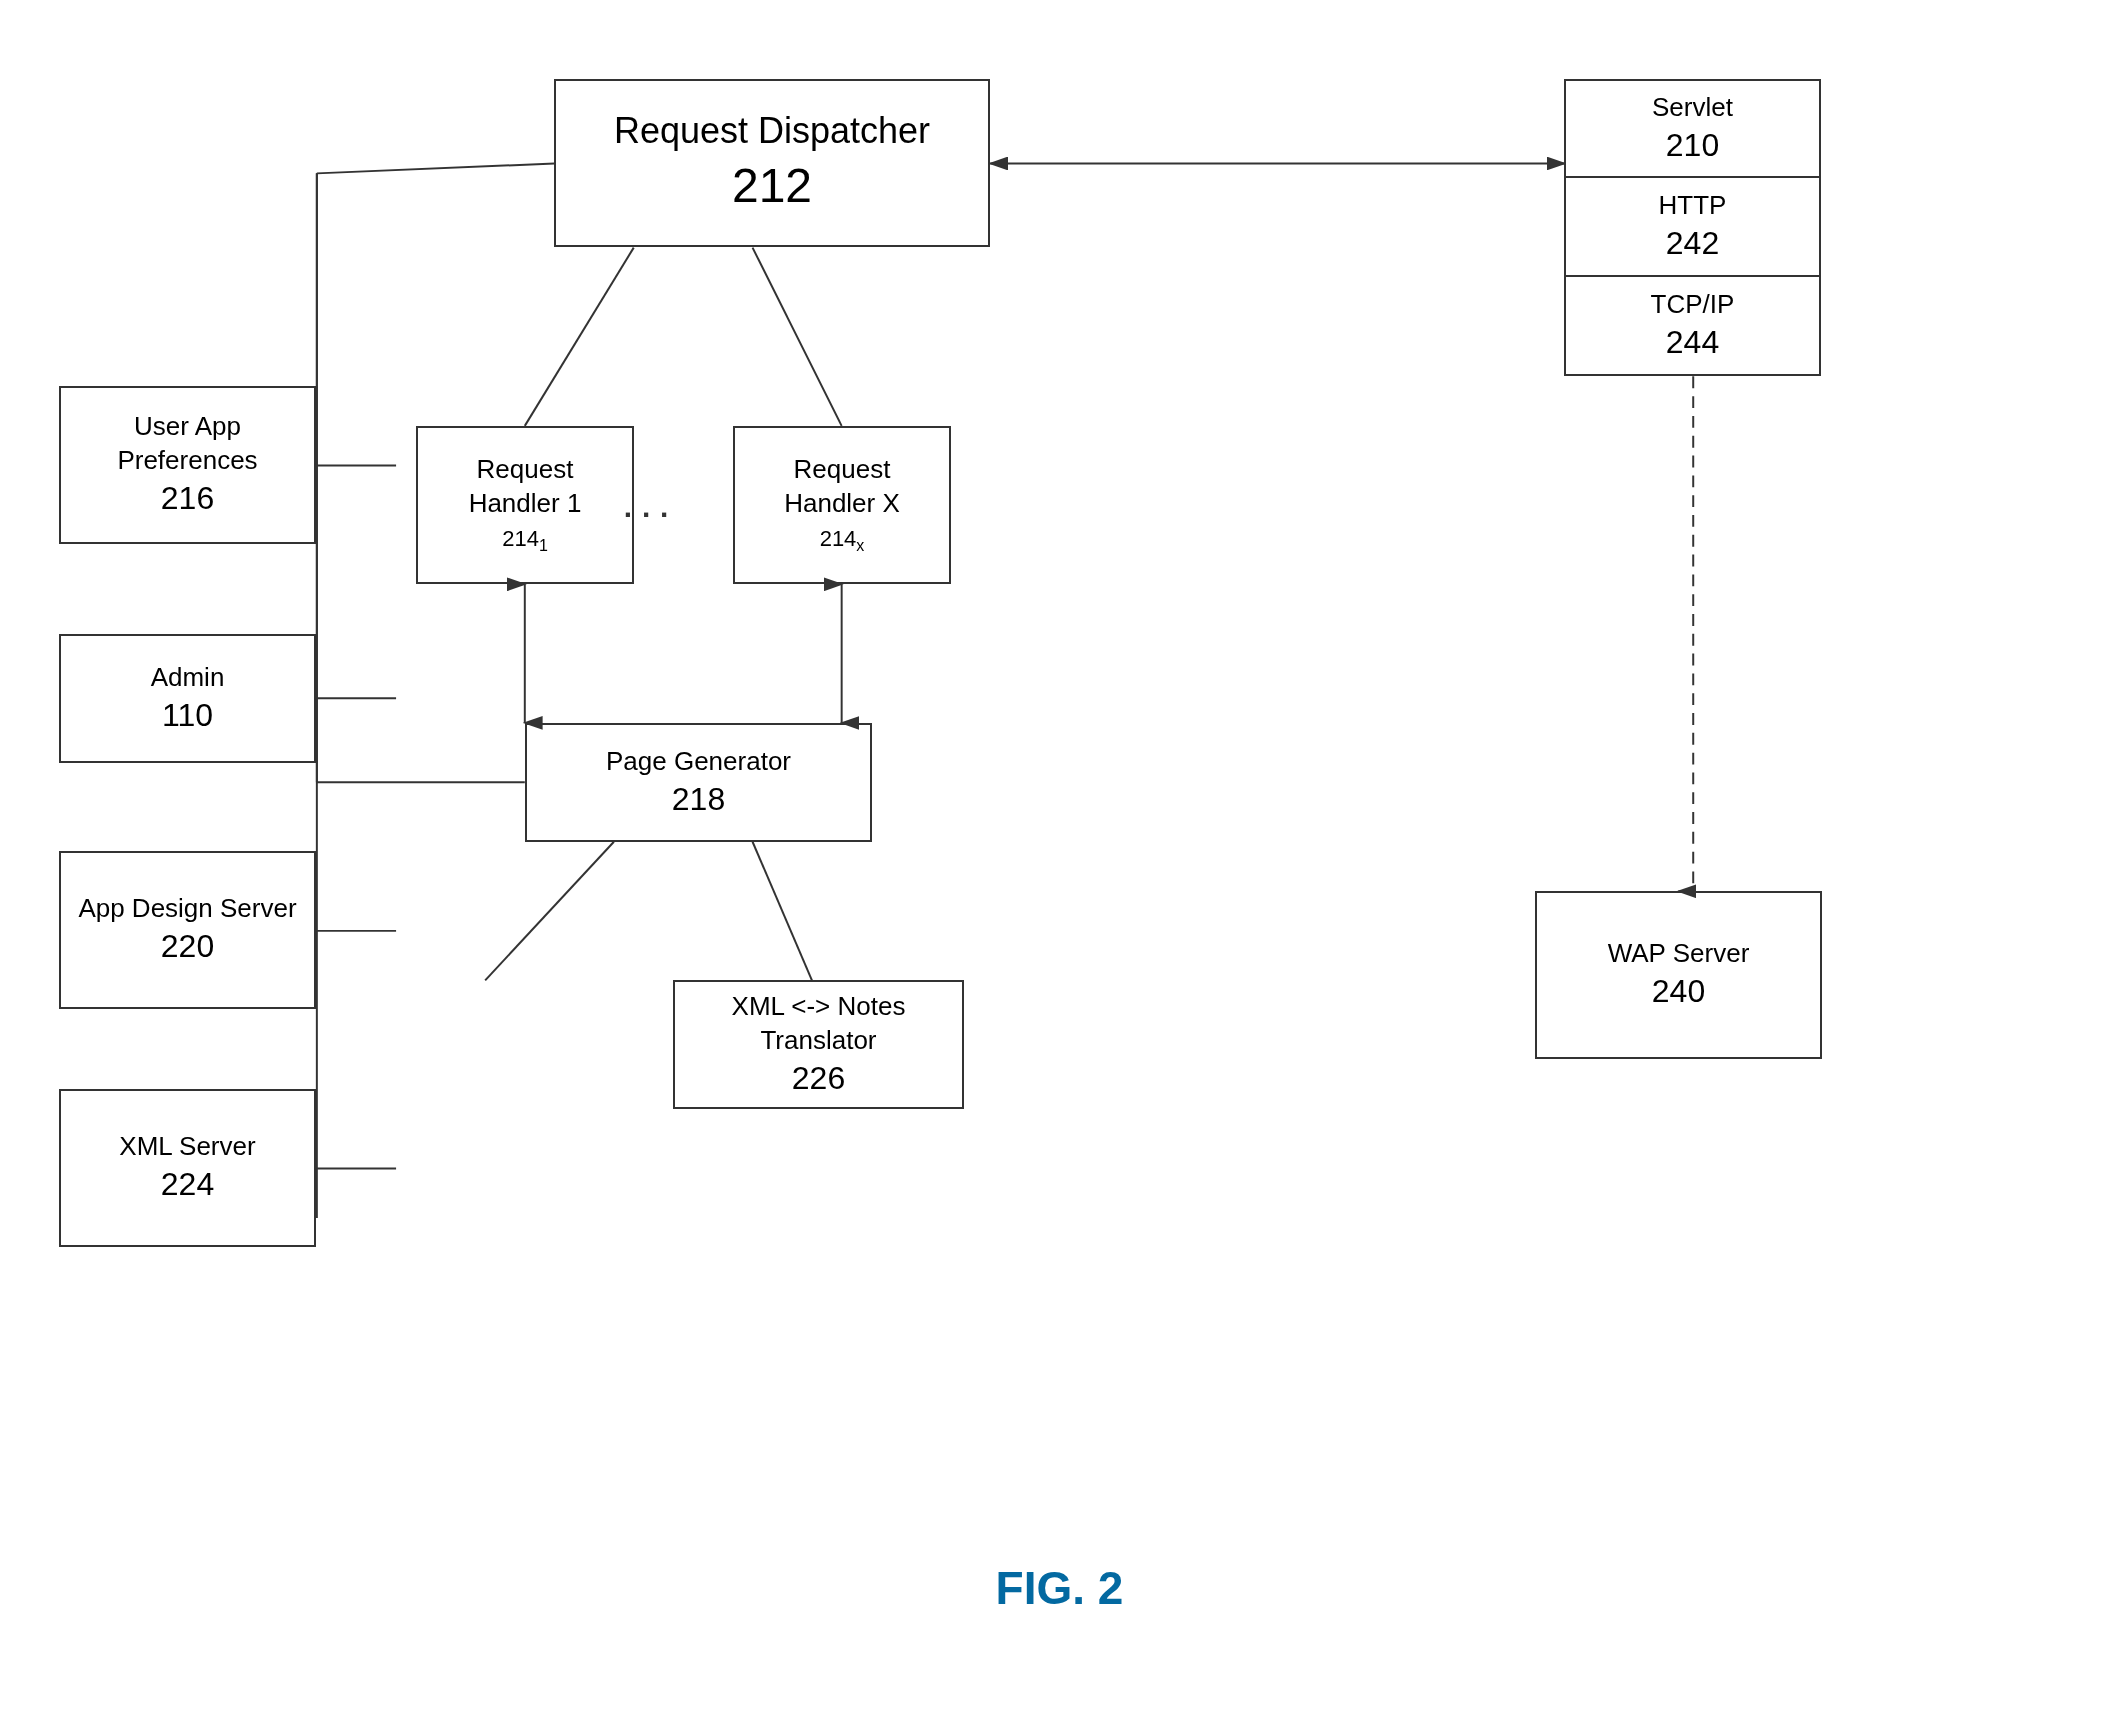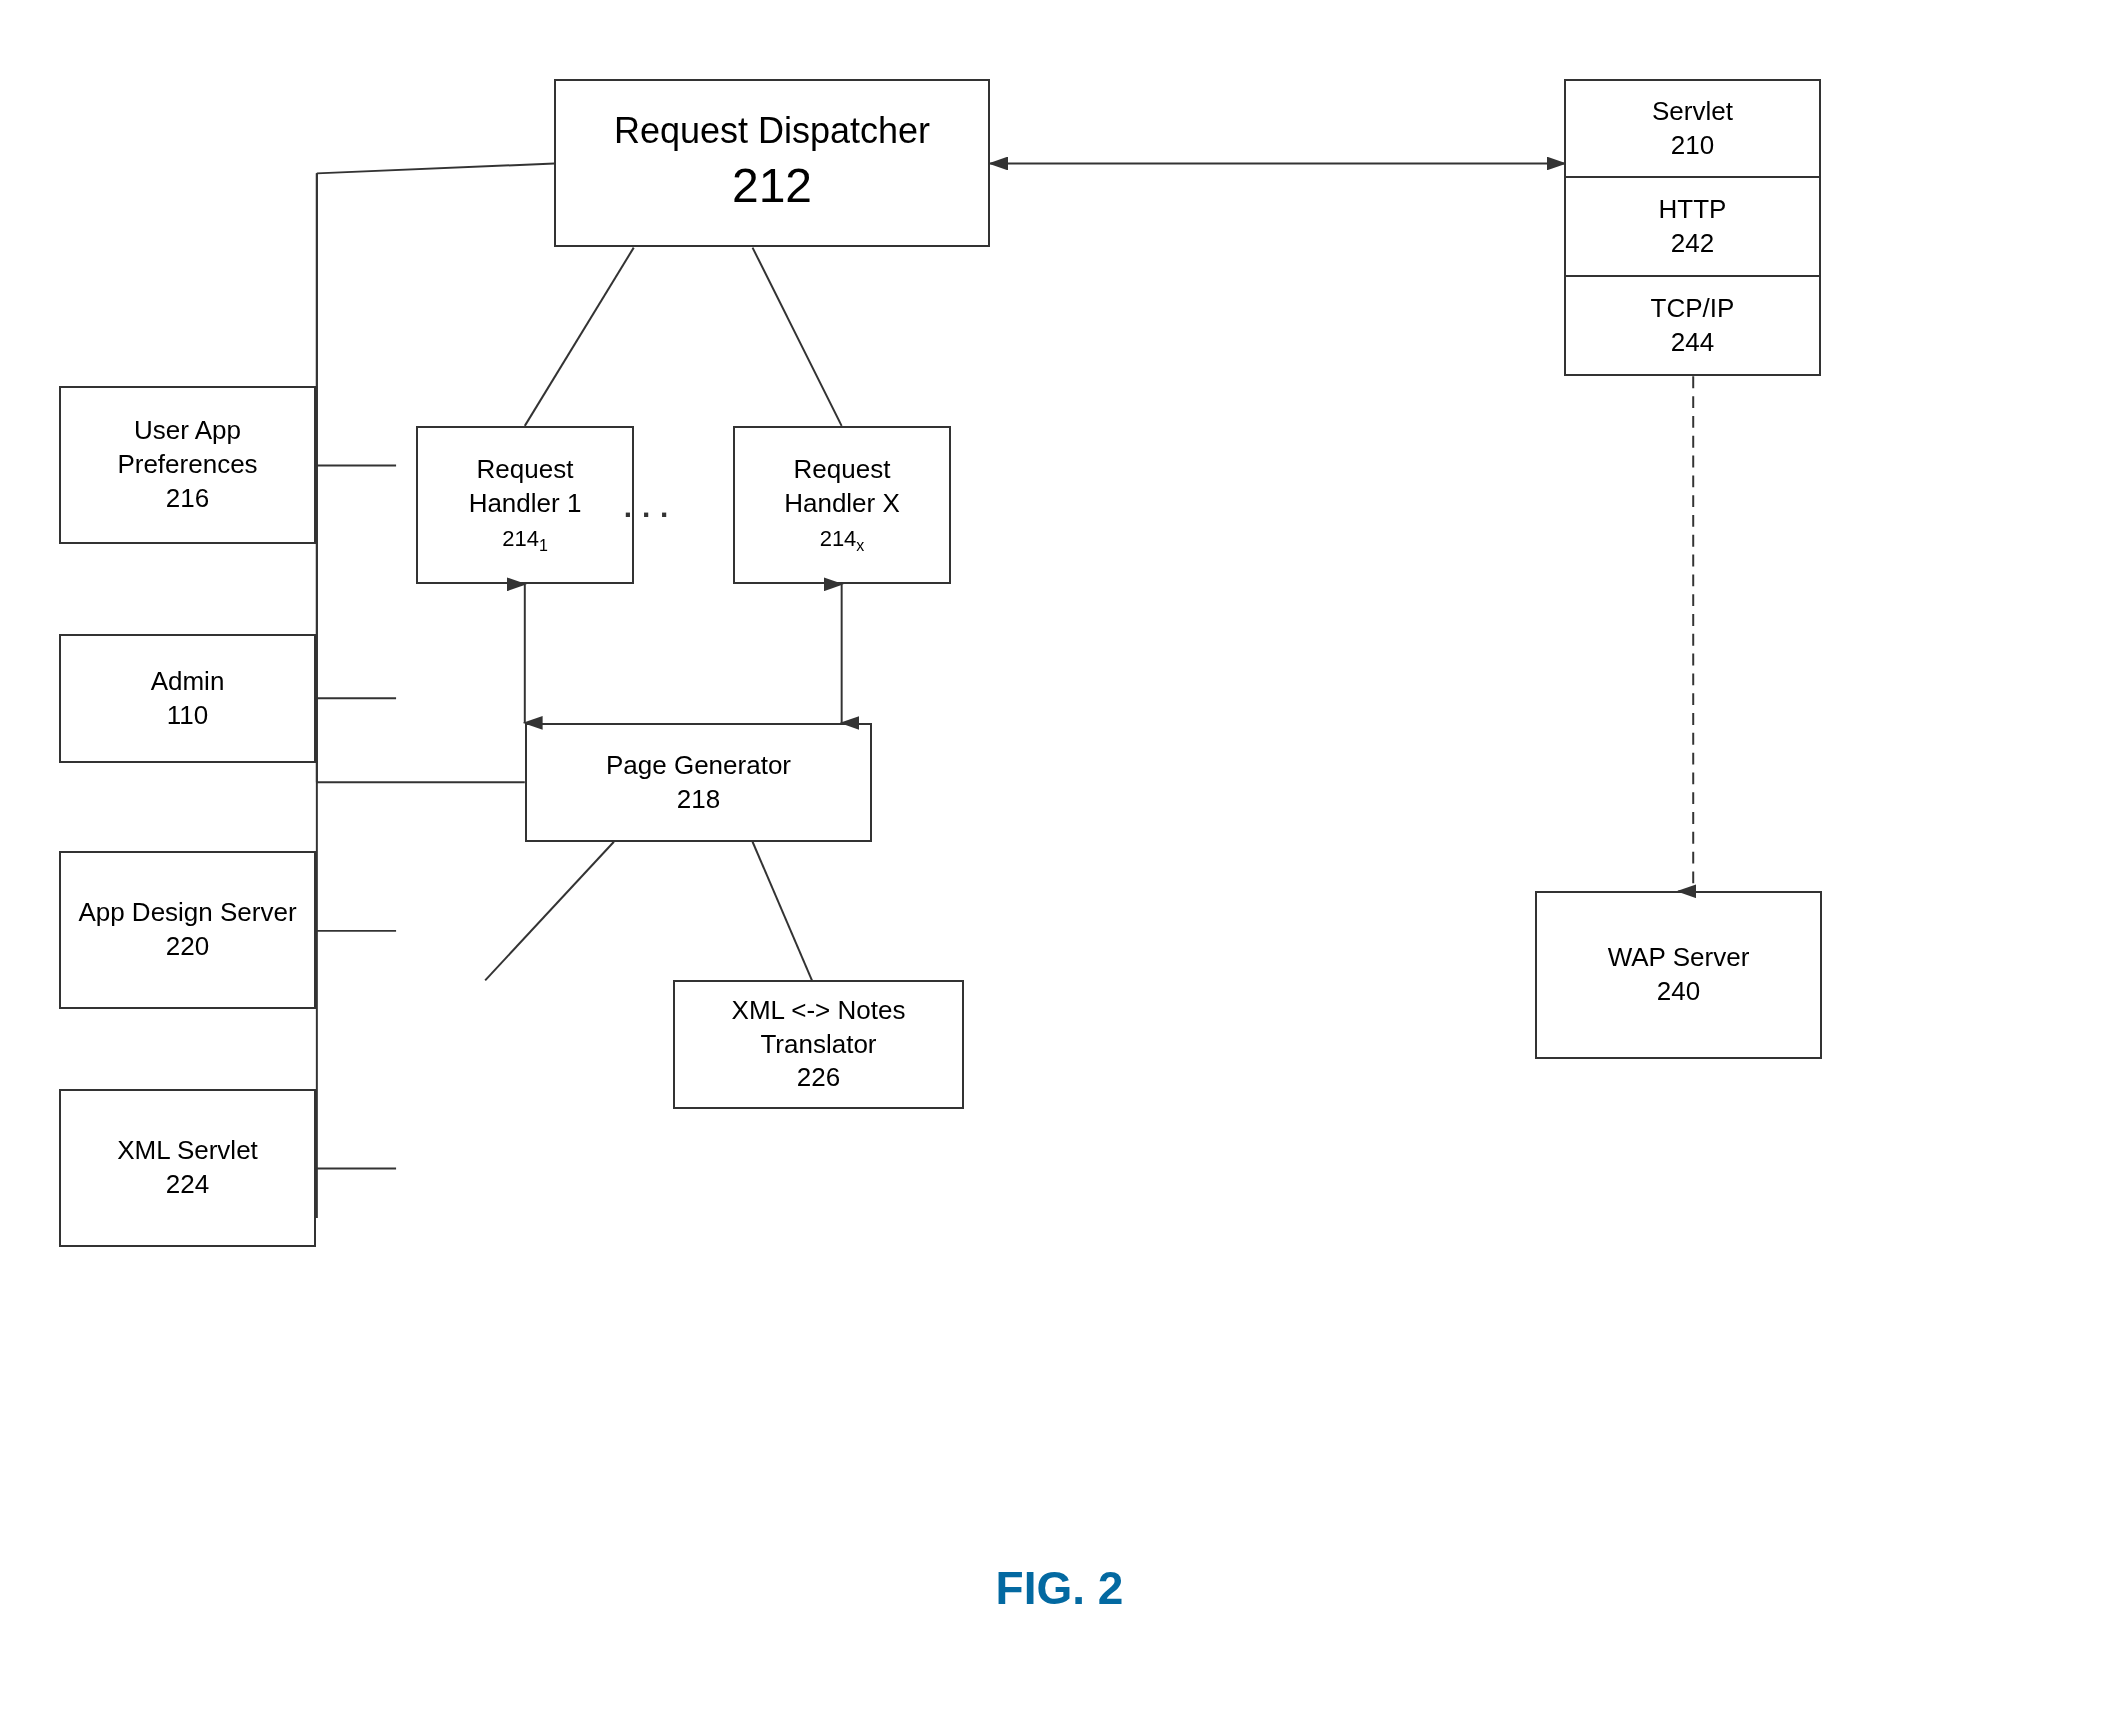--- a/index.html
+++ b/index.html
@@ -31,21 +31,21 @@
       text-align: center;
       font-size: 26px;
       line-height: 1.3;
     }
 
     .box-label {
       font-size: 26px;
       font-weight: normal;
     }
     .box-num {
-      font-size: 26px;
+      font-size: 32px;
     }
 
     
     #box-log {
       left: 59px; top: 109px;
       width: 257px; height: 129px;
     }
     #box-user-app {
       left: 59px; top: 386px;
       width: 257px; height: 158px;
@@ -146,21 +146,21 @@
     <span class="box-label">Admin</span>
     <span class="box-num">110</span>
   </div>
 
   <div class="box" id="box-app-design">
     <span class="box-label">App Design Server</span>
     <span class="box-num">220</span>
   </div>
 
   <div class="box" id="box-xml-parser">
-    <span class="box-label">XML Servlet</span>
+    <span class="box-label">XML Server</span>
     <span class="box-num">224</span>
   </div>
 
   <div class="box" id="box-request-dispatcher">
     <span class="box-label" style="font-size:36px;">Request Dispatcher</span>
     <span class="box-num" style="font-size:48px;">212</span>
   </div>
 
   <div class="box" id="box-request-handler-1">
     <span class="box-label">Request<br>Handler 1<br><span style="font-size:22px;">214<sub style="font-size:16px;">1</sub></span></span>

